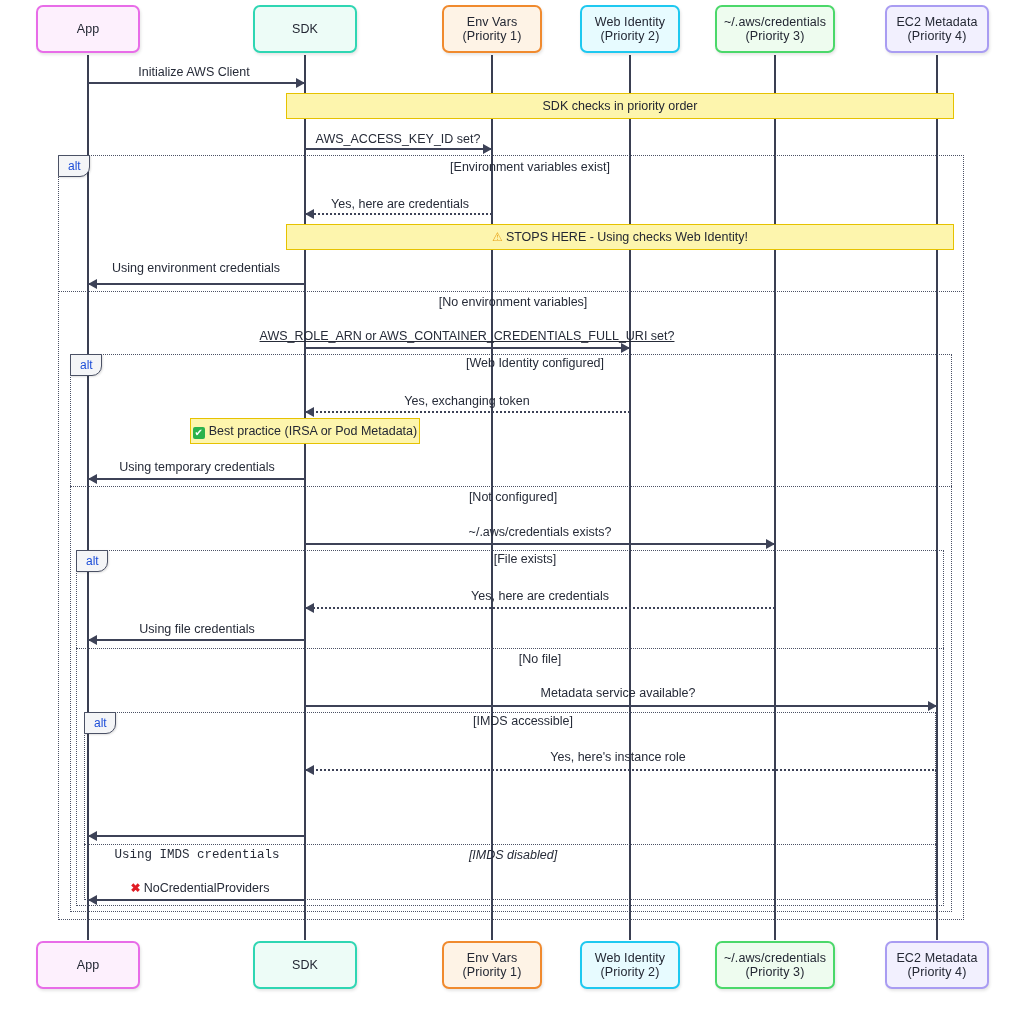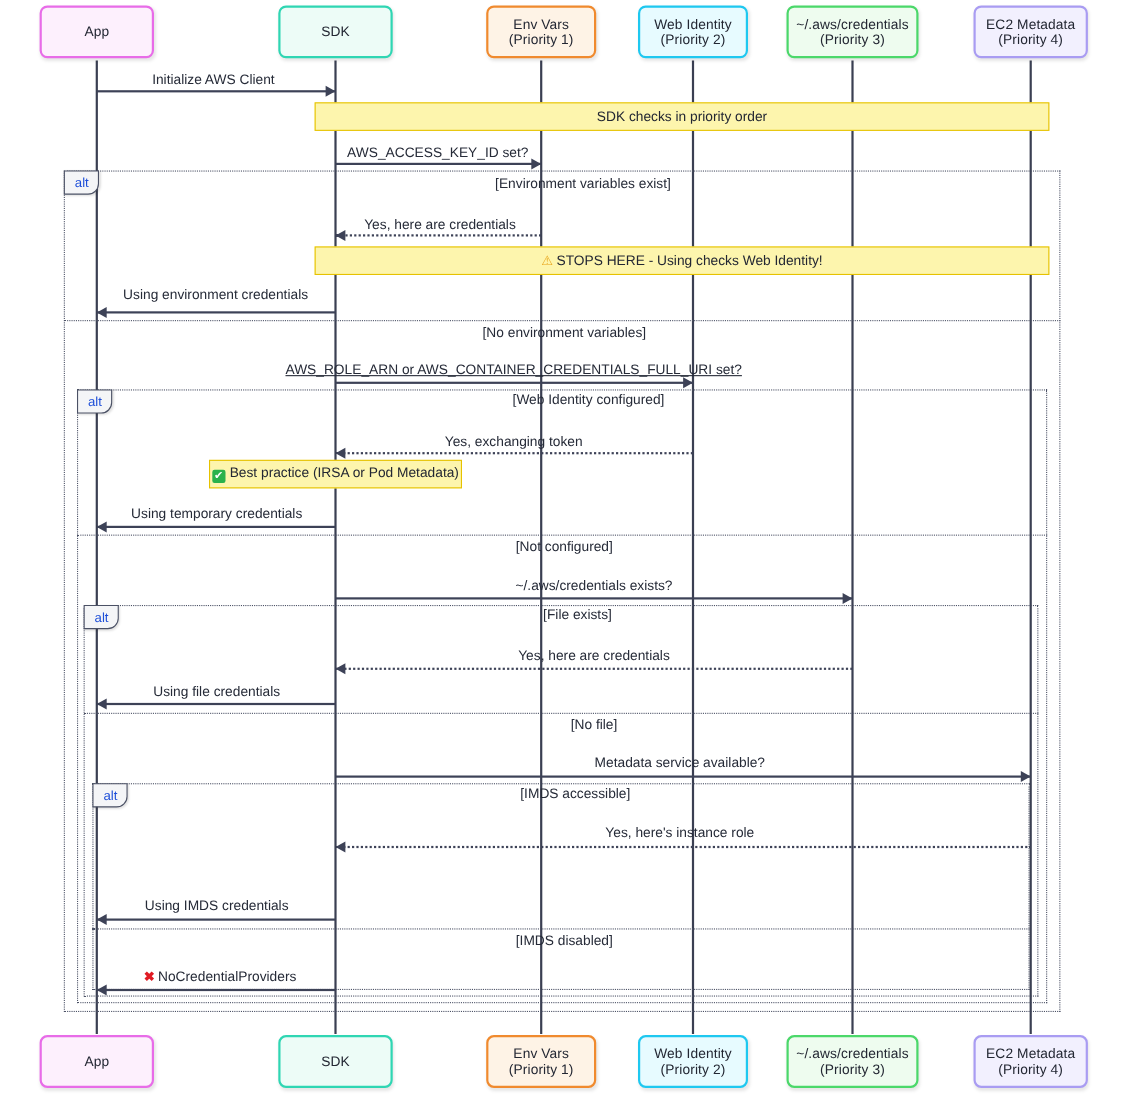--- a/index.html
+++ b/index.html
@@ -173,21 +173,21 @@
       <div class="alt-cond" style="left: 513px; top: 490px;">[Not configured]</div>
       <div class="alt-frame" style="left: 76px; top: 550px; width: 868px; height: 356px;"></div>
       <div class="alt-tag" style="left: 76px; top: 550px; width: 32px; height: 22px;">alt</div>
       <div class="alt-cond" style="left: 525px; top: 552px; text-align: right;">[File exists]</div>
       <div class="alt-divider" style="left: 76px; top: 648px; width: 868px;"></div>
       <div class="alt-cond" style="left: 540px; top: 652px;">[No file]</div>
       <div class="alt-frame" style="left: 84px; top: 712px; width: 852px; height: 188px;"></div>
       <div class="alt-tag" style="left: 84px; top: 712px; width: 32px; height: 22px;">alt</div>
       <div class="alt-cond" style="left: 523px; top: 714px;">[IMDS accessible]</div>
       <div class="alt-divider" style="left: 84px; top: 844px; width: 852px;"></div>
-      <div class="alt-cond" style="left: 513px; top: 848px;">[IMDS disabled]</div>
+      <div class="alt-cond" style="left: 513px; top: 848px; font-style: italic;">[IMDS disabled]</div>
     </div>
   <div class="layer" id="messages-layer">
       <div class="msg-line" style="left: 88px; top: 82px; width: 217px;"></div>
       <div class="arrowhead right" style="top: 78px; left: 296px;"></div>
       <div class="msg-label centered" style="left: 194px; top: 65px;"><span>Initialize AWS Client</span></div>
       <div class="msg-line" style="left: 305px; top: 148px; width: 187px;"></div>
       <div class="arrowhead right" style="top: 144px; left: 483px;"></div>
       <div class="msg-label centered" style="left: 398px; top: 132px;"><span>AWS_ACCESS_KEY_ID set?</span></div>
       <div class="msg-line dotted" style="left: 305px; top: 213px; width: 187px;"></div>
       <div class="arrowhead left" style="top: 209px; left: 305px;"></div>
@@ -214,21 +214,21 @@
       <div class="arrowhead left" style="top: 635px; left: 88px;"></div>
       <div class="msg-label centered" style="left: 197px; top: 622px;"><span>Using file credentials</span></div>
       <div class="msg-line" style="left: 305px; top: 705px; width: 632px;"></div>
       <div class="arrowhead right" style="top: 701px; left: 928px;"></div>
       <div class="msg-label centered" style="left: 618px; top: 686px;"><span>Metadata service available?</span></div>
       <div class="msg-line dotted" style="left: 305px; top: 769px; width: 632px;"></div>
       <div class="arrowhead left" style="top: 765px; left: 305px;"></div>
       <div class="msg-label centered" style="left: 618px; top: 750px;"><span>Yes, here's instance role</span></div>
       <div class="msg-line" style="left: 88px; top: 835px; width: 217px;"></div>
       <div class="arrowhead left" style="top: 831px; left: 88px;"></div>
-      <div class="msg-label centered" style="left: 197px; top: 816px;"><span>Using IMDS credentials</span></div>
+      <div class="msg-label centered" style="left: 197px; top: 848px; font-family: Liberation Mono, monospace;"><span>Using IMDS credentials</span></div>
       <div class="msg-line" style="left: 88px; top: 899px; width: 217px;"></div>
       <div class="arrowhead left" style="top: 895px; left: 88px;"></div>
       <div class="msg-label centered" style="left: 200px; top: 881px;"><span class="emoji cross">✖</span><span>NoCredentialProviders</span></div>
     </div>
   <div class="layer" id="notes-layer">
       <div class="note bold" style="left: 286px; top: 93px; width: 668px; height: 26px;">
         <span class="ntxt"><span>SDK checks in priority order</span></span>
       </div>
       <div class="note bold" style="left: 286px; top: 224px; width: 668px; height: 26px;">
         <span class="ntxt"><span class="emoji warn">⚠</span><span>STOPS HERE - Using checks Web Identity!</span></span>

